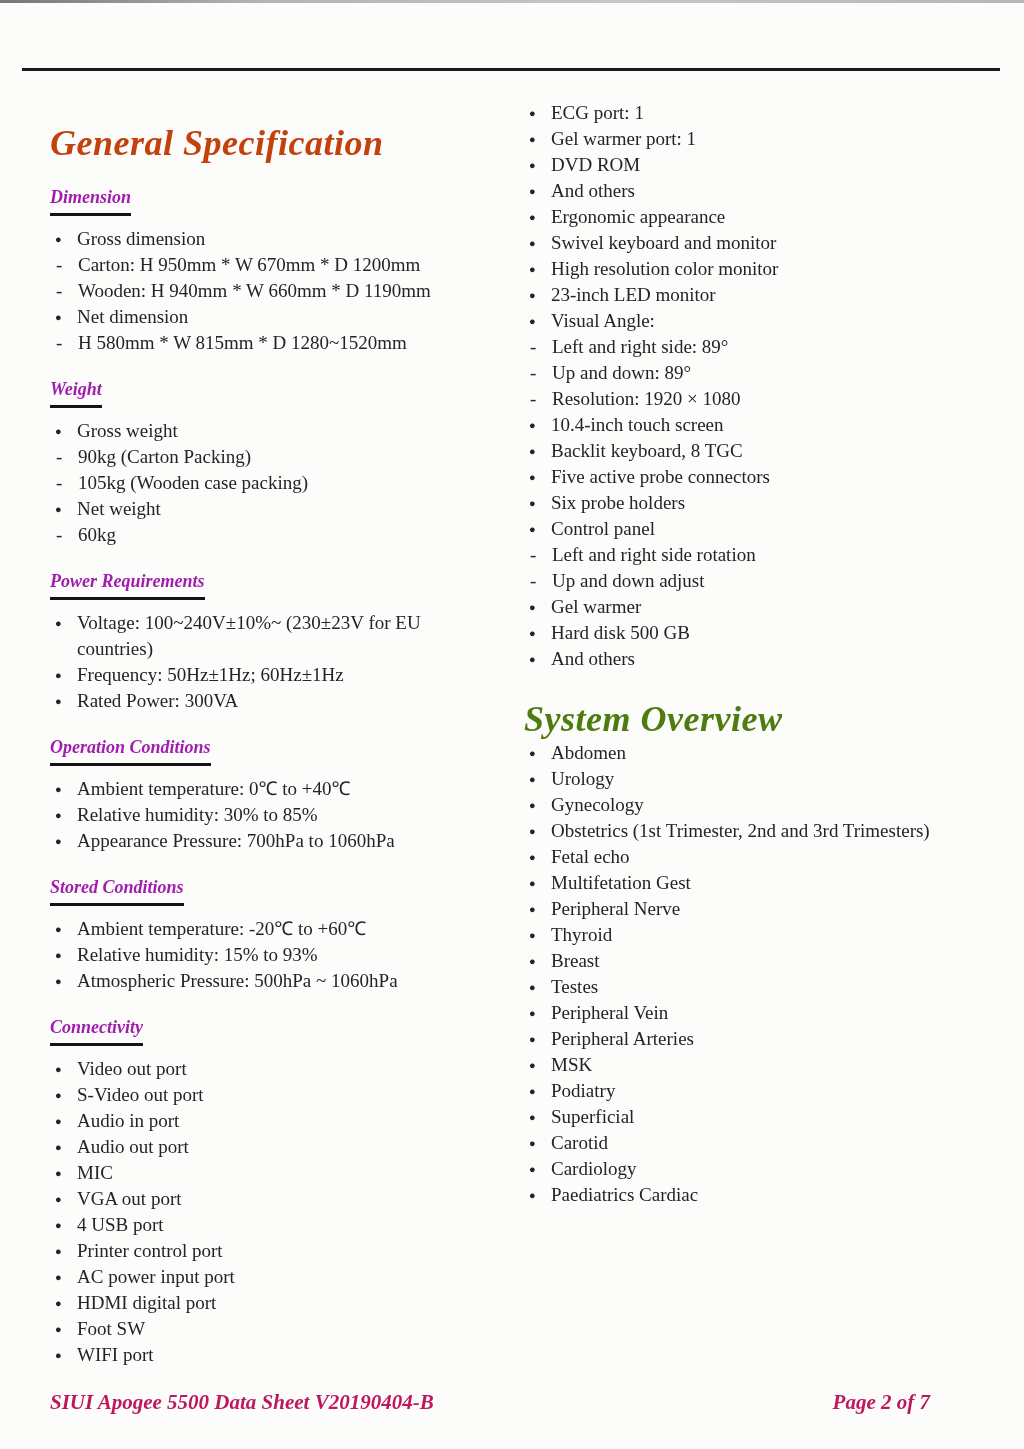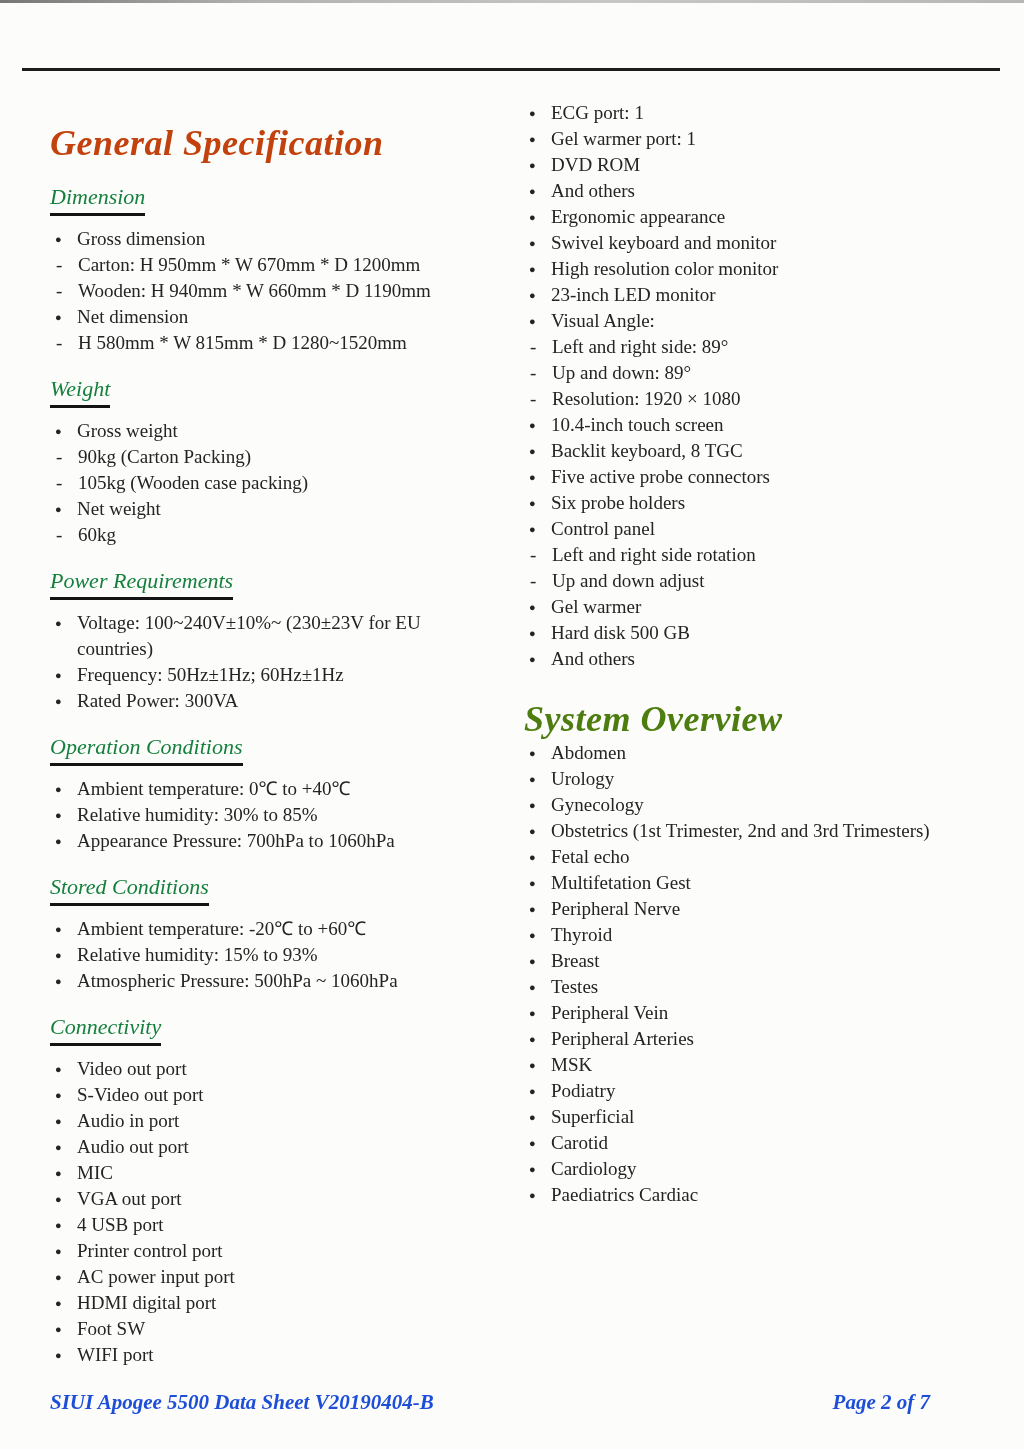--- a/index.html
+++ b/index.html
@@ -28,25 +28,25 @@
   .col-right { flex: 1 1 auto; min-width: 0; }
   .doc-title {
     font-size: 36px; font-weight: bold; font-style: italic;
     line-height: 42px;
     margin: 26px 0 0 0;
     letter-spacing: 0.5px;
   }
   .section-heading-wrap { margin: 18px 0 10px 0; }
   .section-heading {
     display: inline-block;
-    font-size: 22px; font-weight: normal; font-style: italic;
+    font-size: 18px; font-weight: bold; font-style: italic;
     line-height: 30px;
     border-bottom: 3px solid #141414;
     padding-bottom: 1px;
-    color: #15803d;
+    color: #a21caf;
   }
   ul.item-list {
     list-style: none;
     margin: 0; padding: 0 0 0 5px;
   }
   ul.item-list.first-block { margin-top: 4px; }
   ul.item-list li {
     display: flex;
     font-size: 19px;
     line-height: 26px;
@@ -56,21 +56,21 @@
     flex: 0 0 22px;
     width: 22px;
   }
   .marker.bullet { font-size: 11px; line-height: 26px; }
   .marker.dash { font-size: 19px; line-height: 26px; padding-left: 1px; }
   .item-text { flex: 1 1 auto; min-width: 0; }
   .page-footer {
     position: absolute; top: 1390px; left: 50px; right: 94px;
     display: flex; justify-content: space-between; align-items: baseline;
     font-size: 21px; font-style: italic; font-weight: bold;
-    color: #1d4ed8;
+    color: #be185d;
   }
 </style>
 </head>
 <body>
 
 <div class="scan-edge-top"></div>
 <div class="top-rule"></div>
 
 <div class="page-body">
   <div class="col-left" id="col-left">

